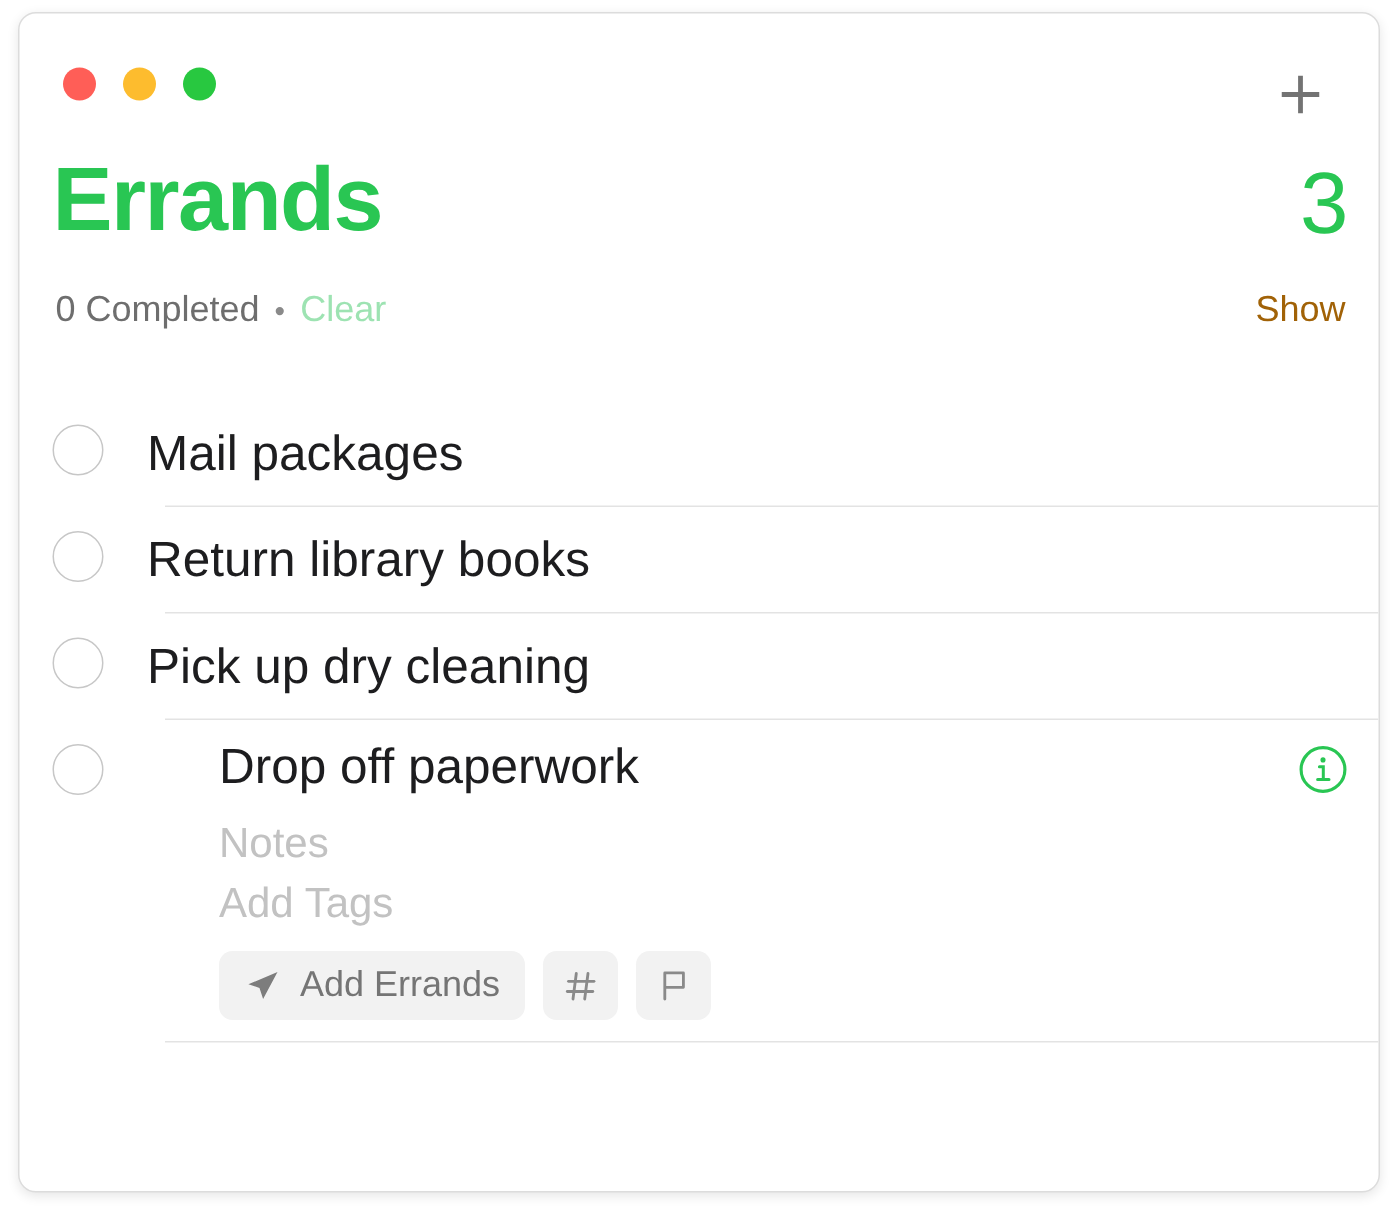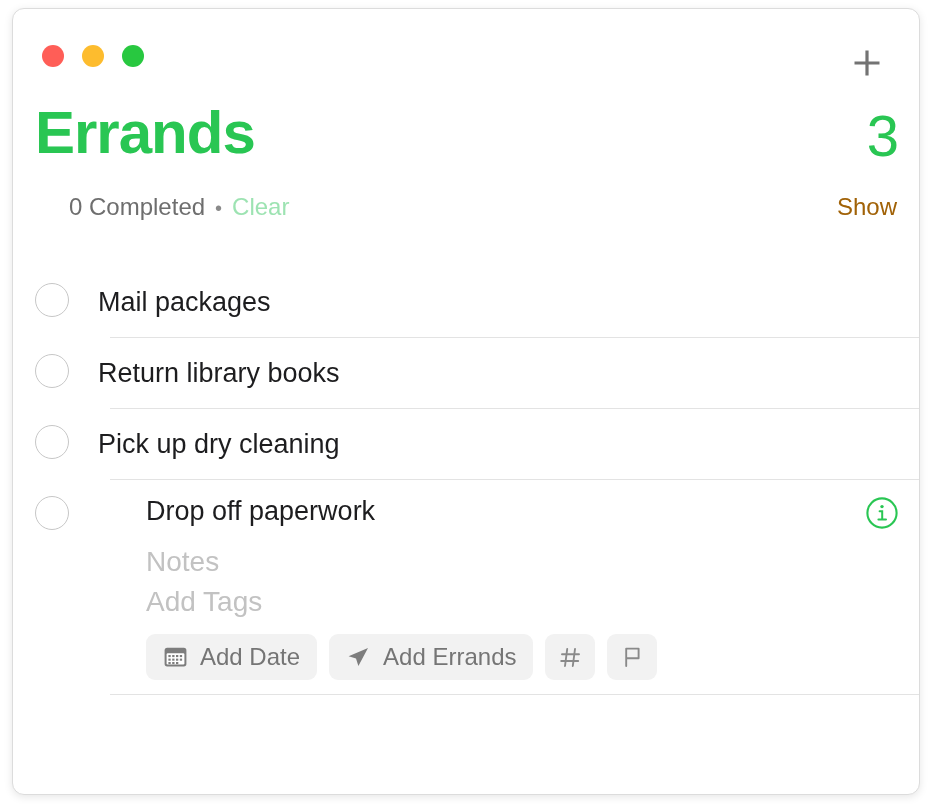--- a/index.html
+++ b/index.html
@@ -96,21 +96,21 @@
   }
   #completed-group {
     position: absolute;
     left: 24px;
     top: 0;
     display: flex;
     align-items: baseline;
     gap: 10px;
     font-size: 24px;
   }
-  #completed-label { color: #6e6e6e; margin-left: 32px; }
+  #completed-label { color: #6e6e6e; }
   #meta-dot {
     color: #8a8a8a;
     font-size: 20px;
   }
   #clear-button {
     color: #9de3b2;
     cursor: pointer;
   }
   #show-button {
     position: absolute;
@@ -145,21 +145,21 @@
     box-sizing: border-box;
     margin-top: 16px;
     cursor: pointer;
   }
   .task-body {
     flex: 1 1 auto;
     margin-left: 29px;
     min-width: 0;
   }
   .task-title {
-    font-size: 27px;
+    font-size: 33px;
     color: #1d1d1f;
     line-height: 70px;
     height: 70px;
     cursor: text;
   }
   .task-title.compact { line-height: 62px; height: 62px; }
 
   .info-icon {
     flex: 0 0 auto;
     margin-top: 16px;
@@ -291,42 +291,20 @@
     <div class="task-row">
       <div class="task-main" style="height:auto;gap:48px;">
         <div class="checkbox"></div>
         <div class="task-body">
           <div class="task-title compact">Drop off paperwork</div>
           <div class="placeholder-line">Notes</div>
           <div class="placeholder-line">Add Tags</div>
 
           <div class="chip-row">
 
-            <div class="chip">
-              <span class="glyph">
-                <svg width="25" height="24" viewBox="0 0 25 24">
-                  <rect x="1.6" y="2.8" width="21.8" height="18.6" rx="2.6" fill="#7d7d7d"></rect>
-                  <rect x="3.6" y="8.2" width="17.8" height="11.2" rx="1.2" fill="#ffffff"></rect>
-                  <g fill="#7d7d7d">
-                    <rect x="5.4" y="10.0" width="2.3" height="2.1"></rect>
-                    <rect x="9.2" y="10.0" width="2.3" height="2.1"></rect>
-                    <rect x="13.0" y="10.0" width="2.3" height="2.1"></rect>
-                    <rect x="16.8" y="10.0" width="2.3" height="2.1"></rect>
-                    <rect x="5.4" y="13.6" width="2.3" height="2.1"></rect>
-                    <rect x="9.2" y="13.6" width="2.3" height="2.1"></rect>
-                    <rect x="13.0" y="13.6" width="2.3" height="2.1"></rect>
-                    <rect x="16.8" y="13.6" width="2.3" height="2.1"></rect>
-                    <rect x="5.4" y="17.0" width="2.3" height="2.1"></rect>
-                    <rect x="9.2" y="17.0" width="2.3" height="2.1"></rect>
-                    <rect x="13.0" y="17.0" width="2.3" height="2.1"></rect>
-                  </g>
-                </svg>
-              </span>
-              <span>Add Date</span>
-            </div>
 
             <div class="chip">
               <span class="glyph">
                 <svg width="25" height="24" viewBox="0 0 25 24">
                   <path d="M22.0 3.0 L2.6 11.2 L10.0 13.6 L12.4 21.0 Z" fill="#7d7d7d"></path>
                 </svg>
               </span>
               <span>Add Errands</span>
             </div>
 

